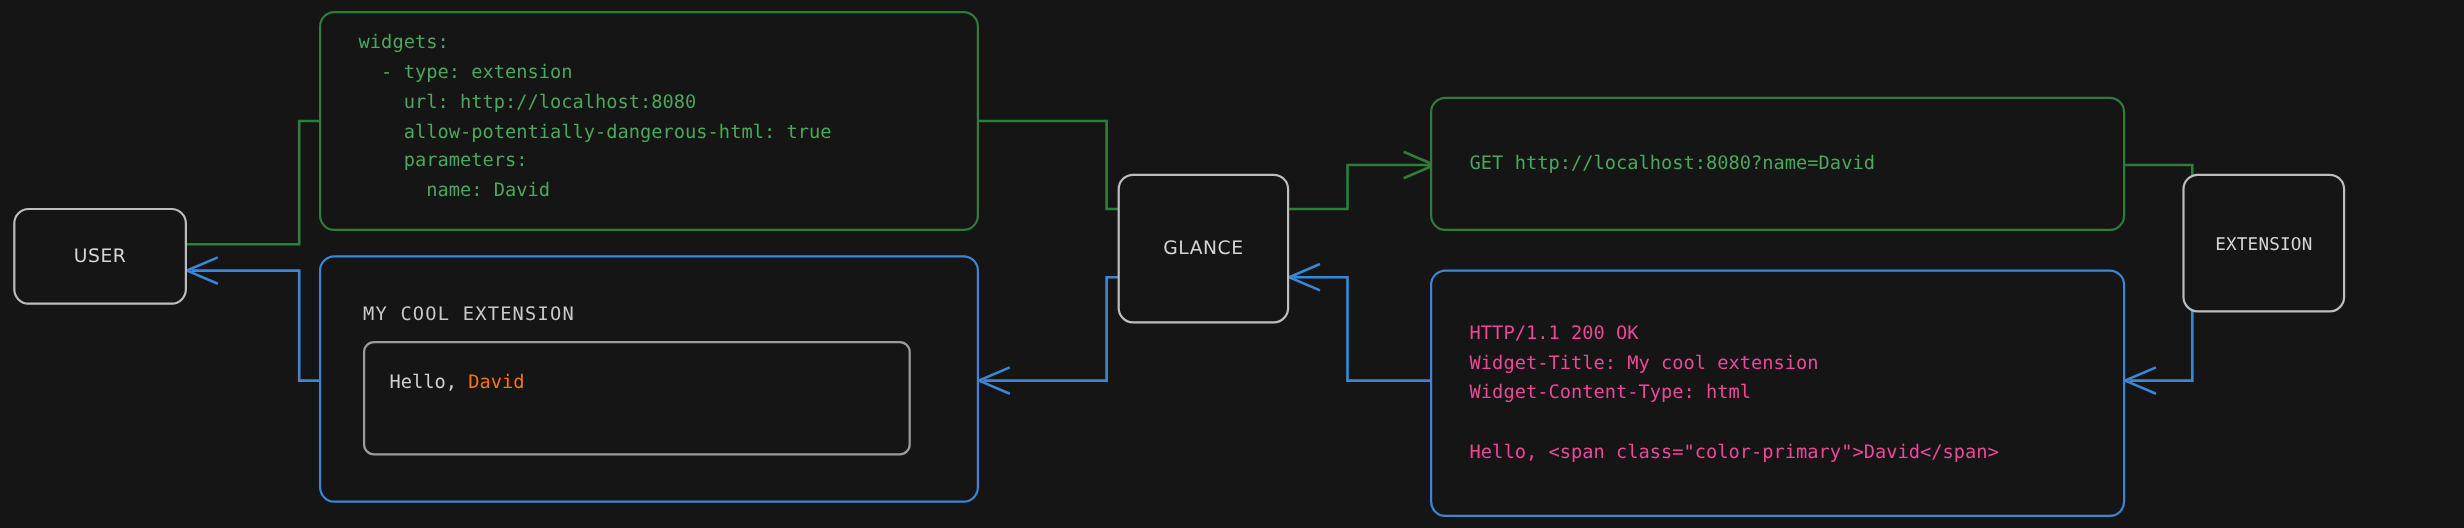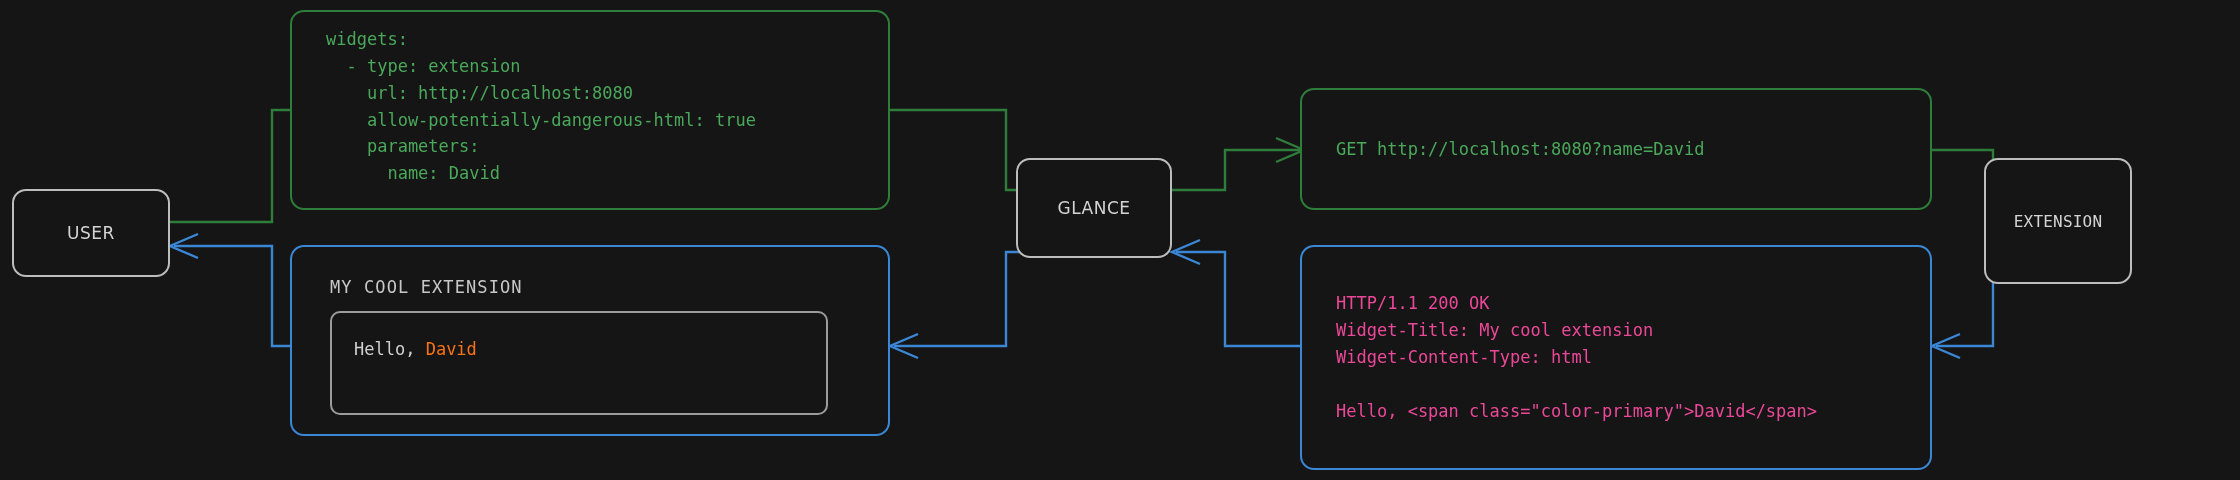--- a/index.html
+++ b/index.html
@@ -149,29 +149,29 @@
 
   <div class="node msg" style="left:290px; top:10px; width:600px; height:200px;">
     <pre class="code">widgets:
   - type: extension
     url: http://localhost:8080
     allow-potentially-dangerous-html: true
     parameters:
       name: David</pre>
   </div>
 
-  <div class="node msg blue" style="left:290px; top:245px; width:600px; height:191px; padding:26px 30px;">
+  <div class="node msg blue" style="left:290px; top:232px; width:600px; height:225px; padding:38px 30px;">
     <div class="widget-title">MY COOL EXTENSION</div>
     <div class="widget-body">
       <span class="widget-text">Hello, </span>
         <span class="widget-text accent">David</span>
     </div>
   </div>
 
-  <div class="node actor" style="left:1016px; top:158px; width:156px; height:100px;">
+  <div class="node actor" style="left:1016px; top:158px; width:156px; height:136px;">
     <span class="actor-label">GLANCE</span>
   </div>
 
   <div class="node msg" style="left:1300px; top:88px; width:632px; height:122px; display:flex; align-items:center;">
     <pre class="code">GET http://localhost:8080?name=David</pre>
   </div>
 
   <div class="node msg blue" style="left:1300px; top:245px; width:632px; height:225px; display:flex; align-items:center;">
     <pre class="code blue">HTTP/1.1 200 OK
 Widget-Title: My cool extension

